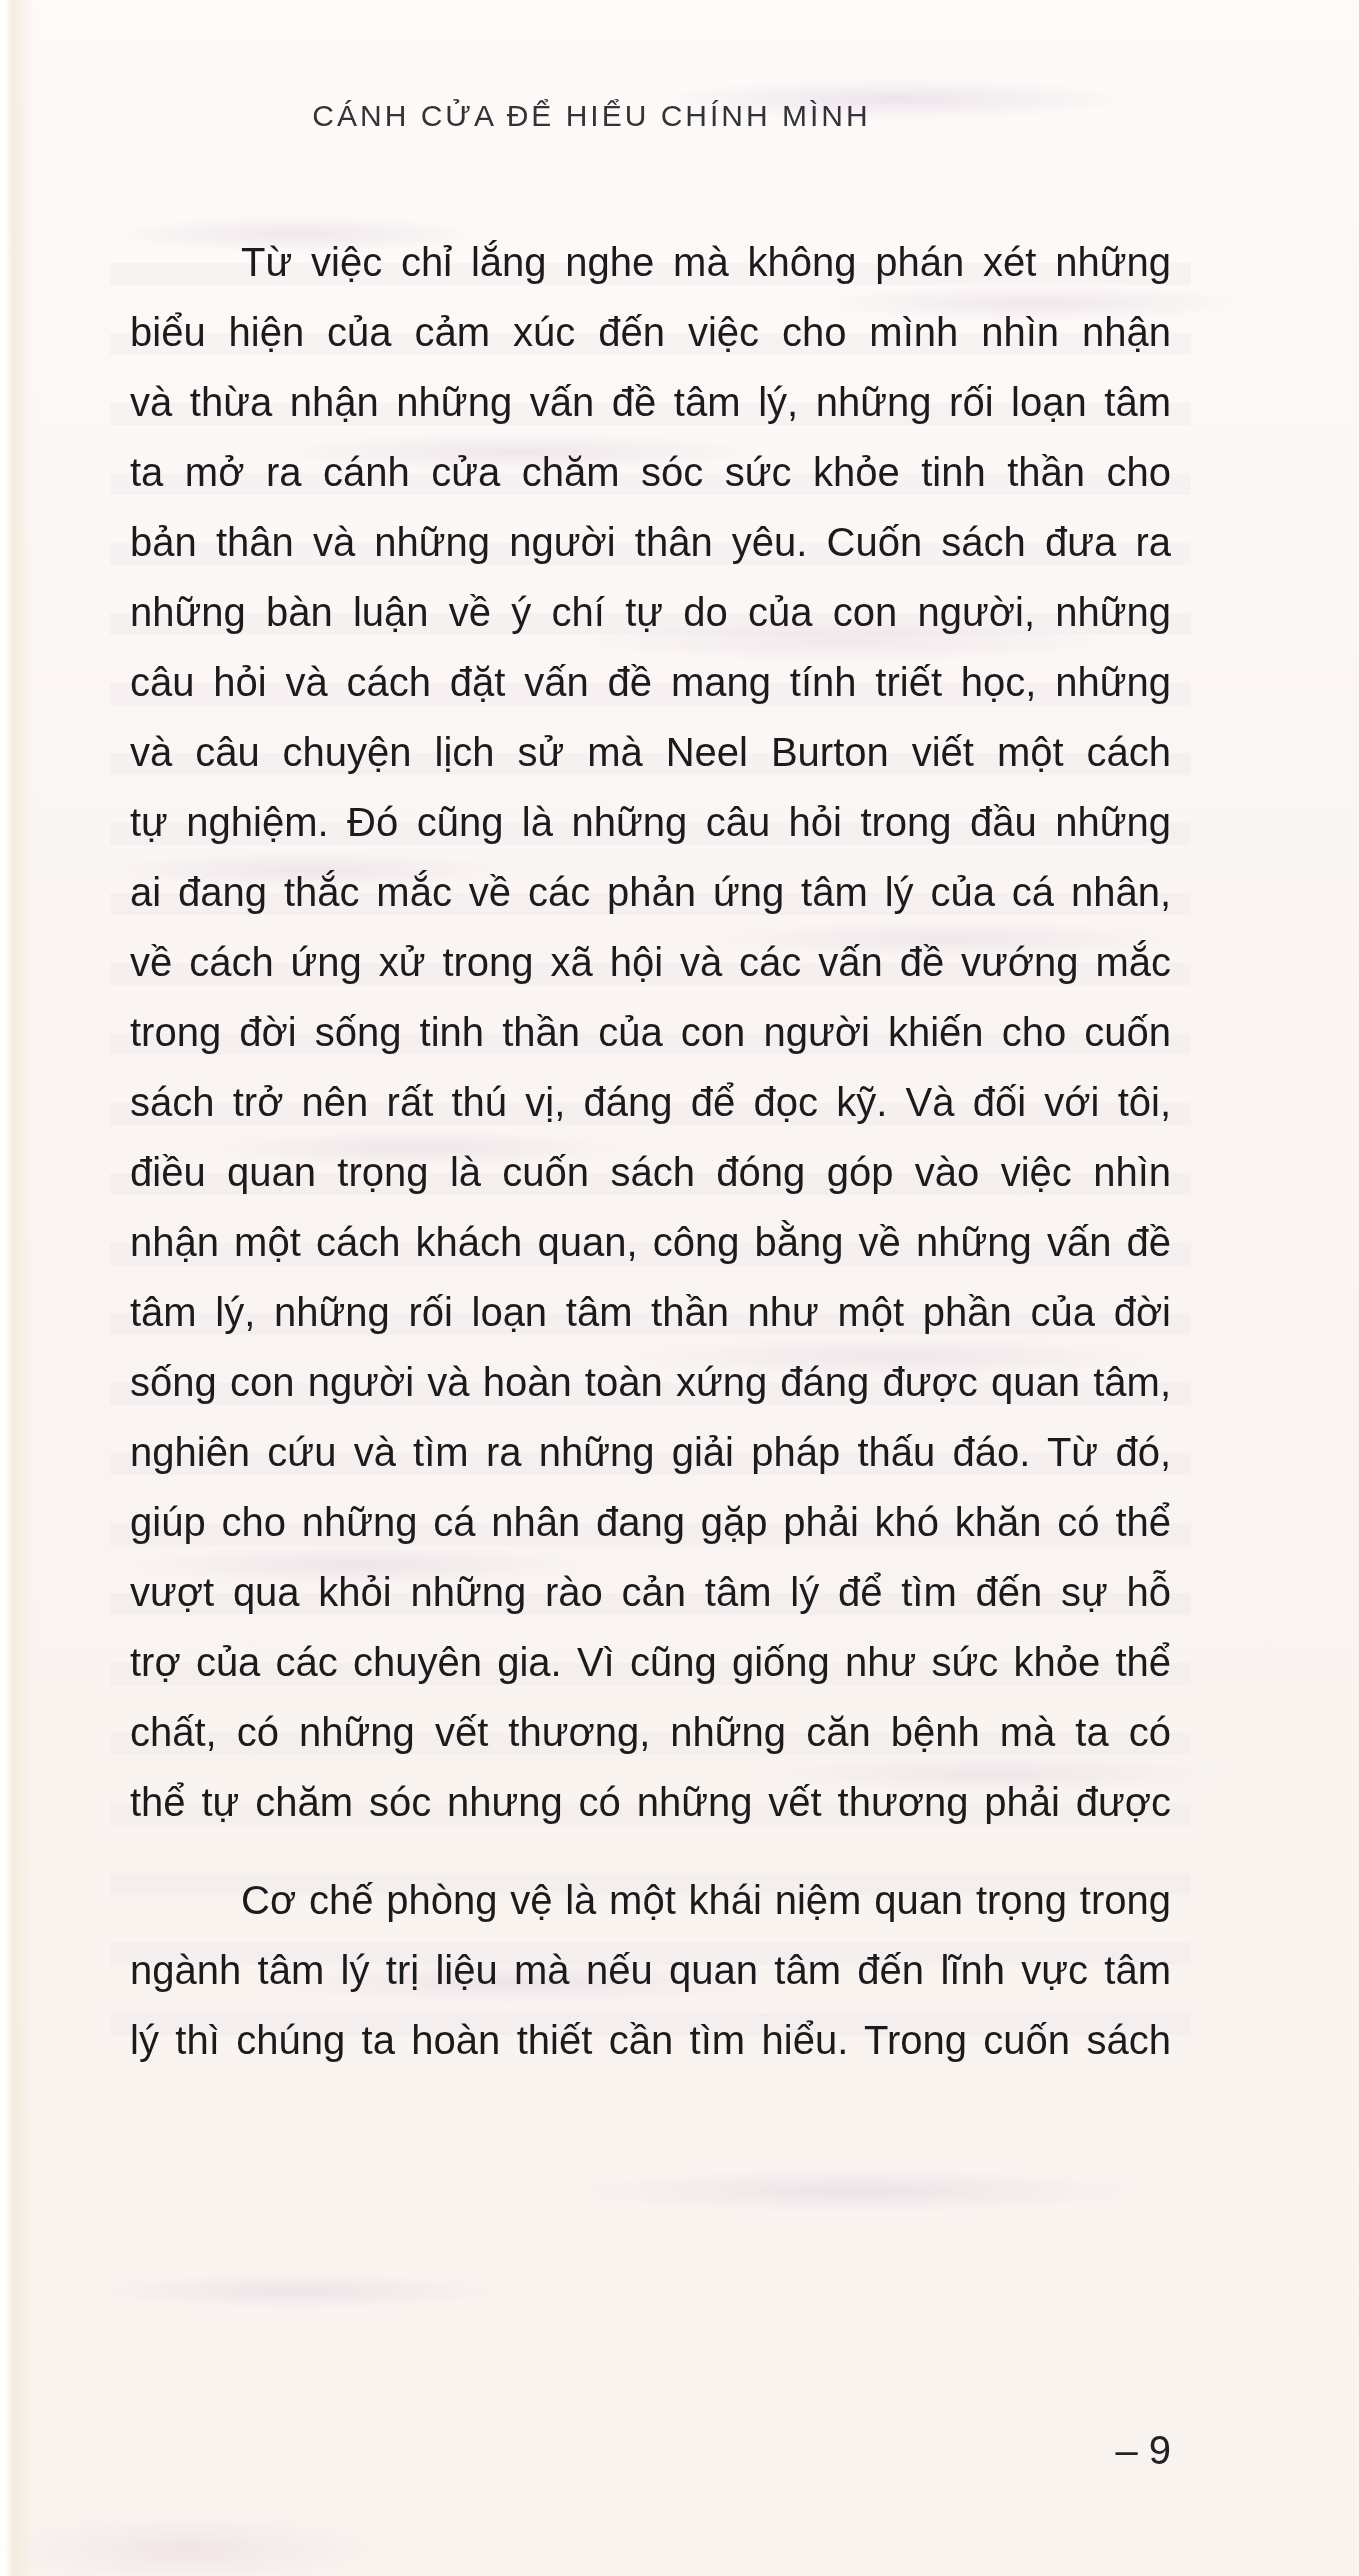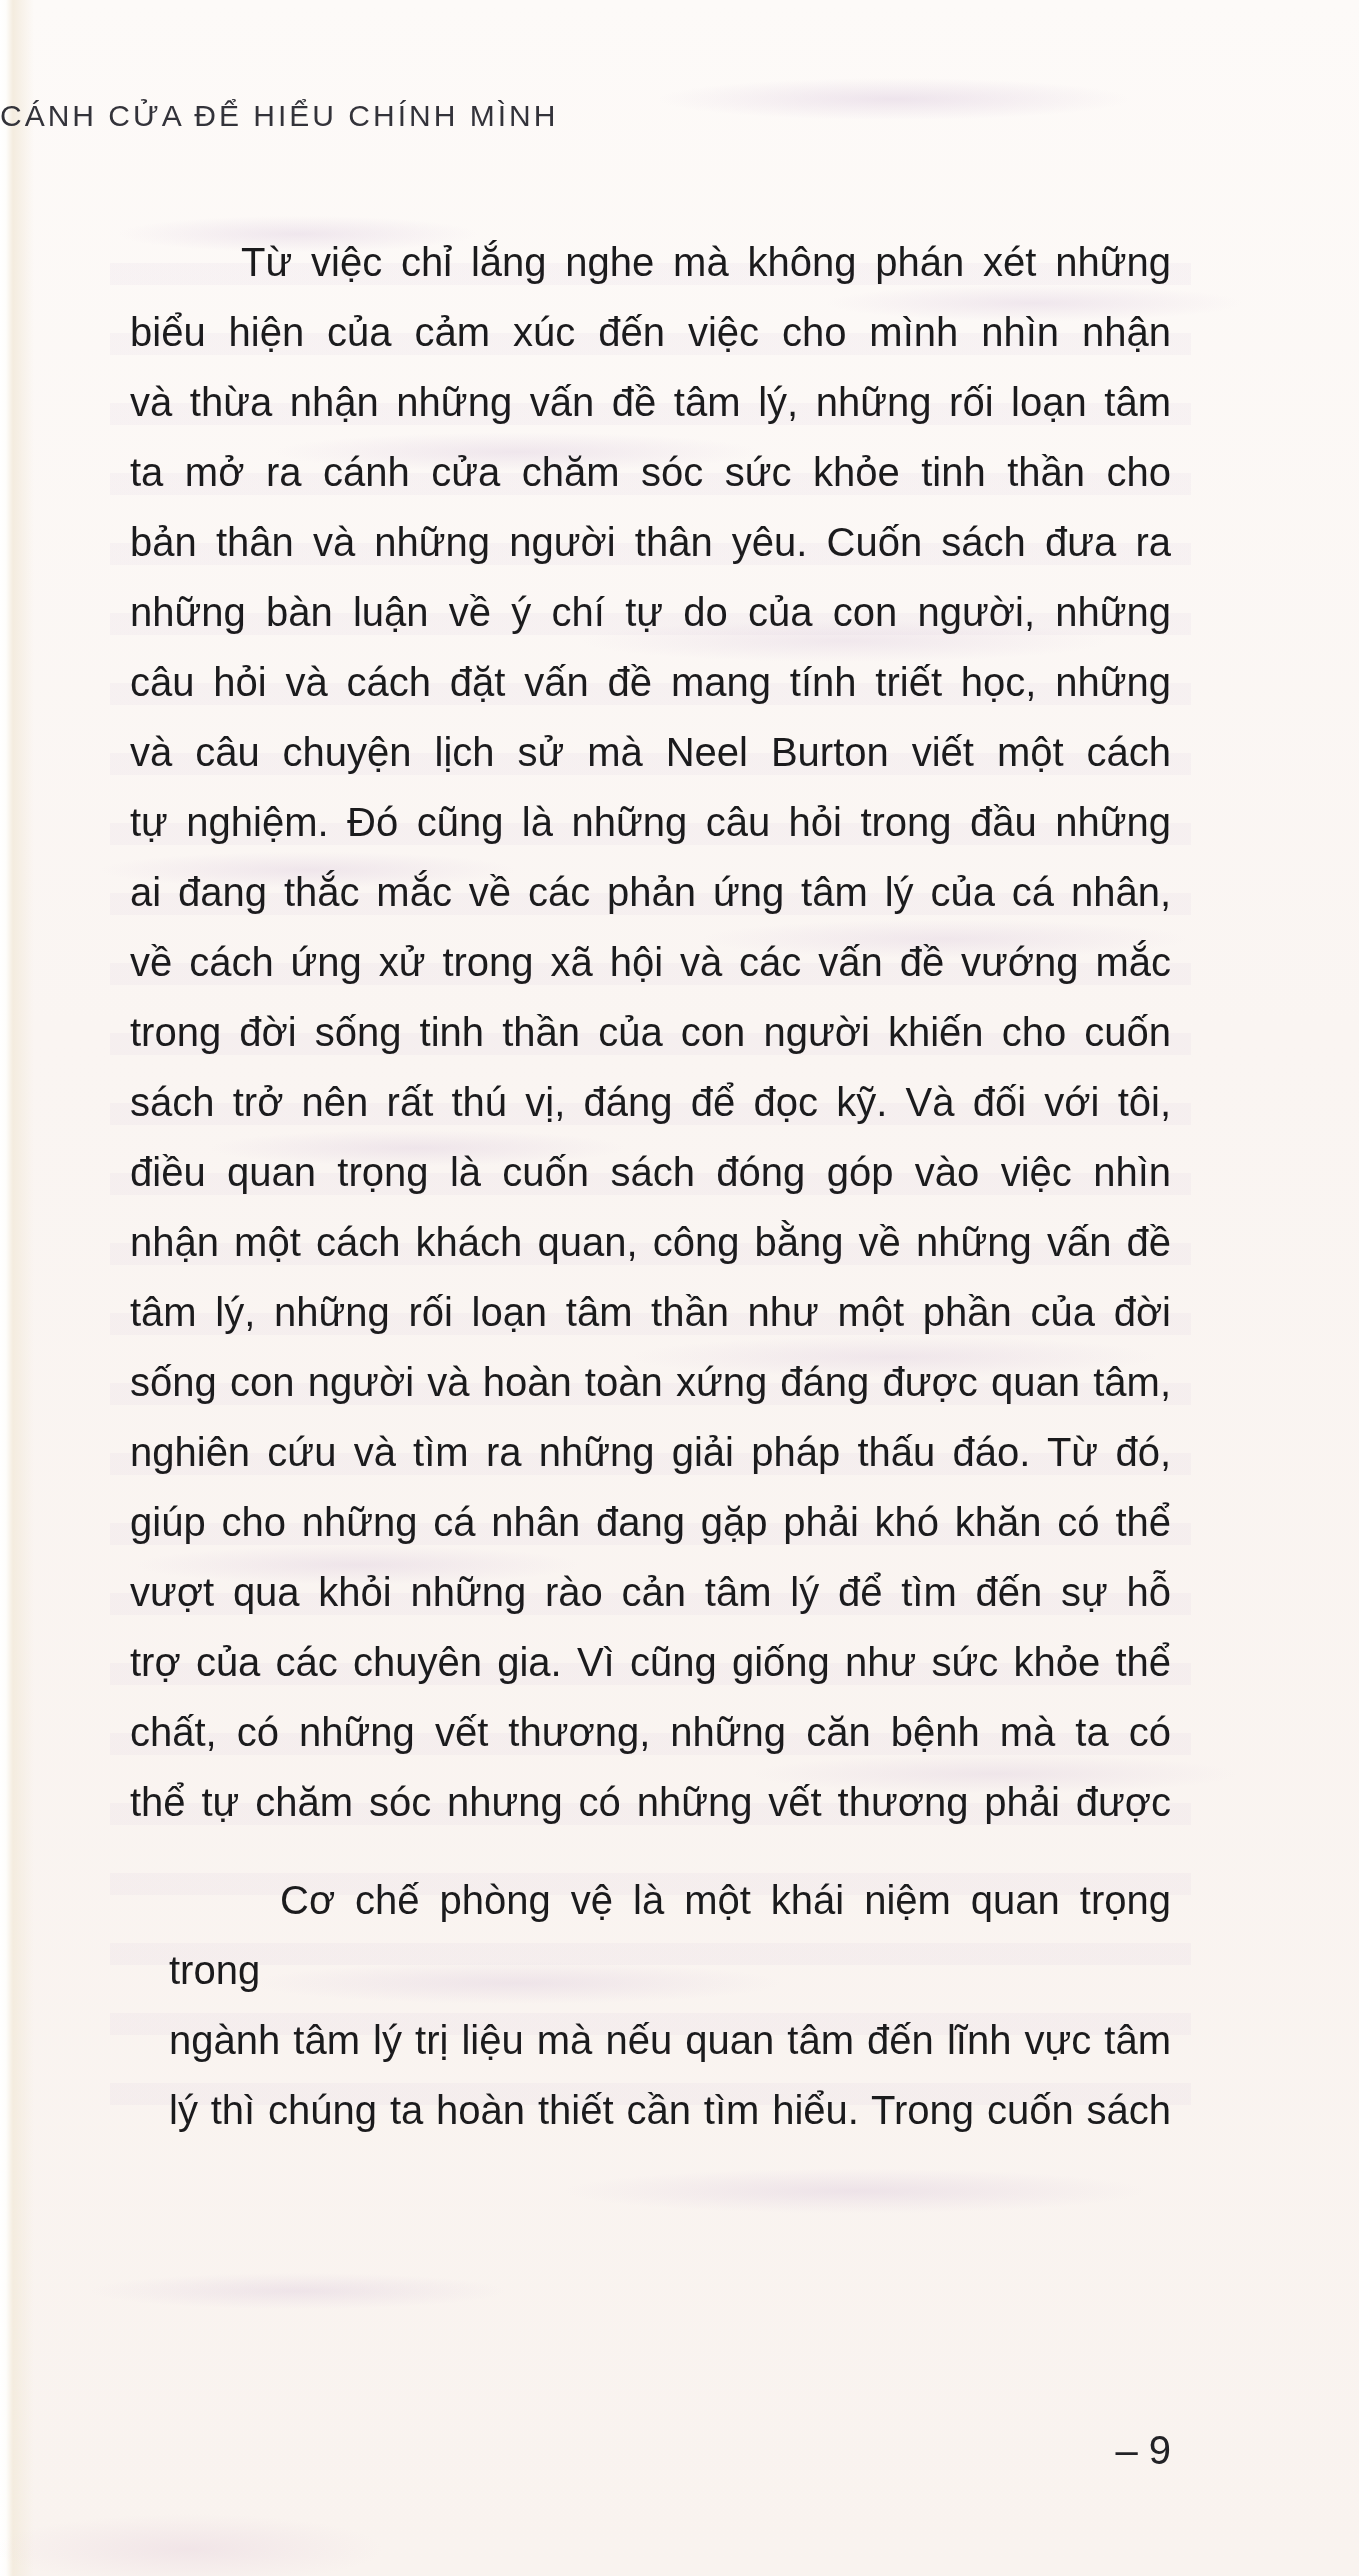--- a/index.html
+++ b/index.html
@@ -38,21 +38,21 @@
       radial-gradient(ellipse 417px 32px at 855px 2191px, rgba(203,178,210,.26), transparent 70%),
       radial-gradient(ellipse 298px 26px at 298px 2291px, rgba(203,178,210,.24), transparent 70%),
       radial-gradient(ellipse 278px 50px at 189px 2549px, rgba(222,196,214,.30), transparent 70%);
   }
 
   .running-head {
     position: absolute;
     top: 99px;
     left: 0;
     right: 177px;
-    text-align: left;
+    text-align: center;
     white-space: nowrap;
     font-size: 30px;
     font-weight: 500;
     letter-spacing: 3px;
     color: #33333a;
   }
 
   .textblock {
     position: absolute;
     left: 130px;
@@ -74,21 +74,21 @@
     position: relative;
     font-size: 40px;
     line-height: 70px;
     text-align: justify;
     text-align-last: justify;
     word-spacing: 1px;
     color: #1b1b1d;
   }
   .line.indent { text-indent: 111px; }
   .line.flush  { text-align-last: left; }
-  .para-2 { margin-top: 28px; margin-left: 39px; }
+  .para-2 { margin-top: 28px; }
   .book-title { font-style: italic; }
 
   .page-number {
     position: absolute;
     top: 2415px;
     left: 0;
     right: 189px;
     text-align: right;
     font-size: 40px;
     line-height: 70px;

